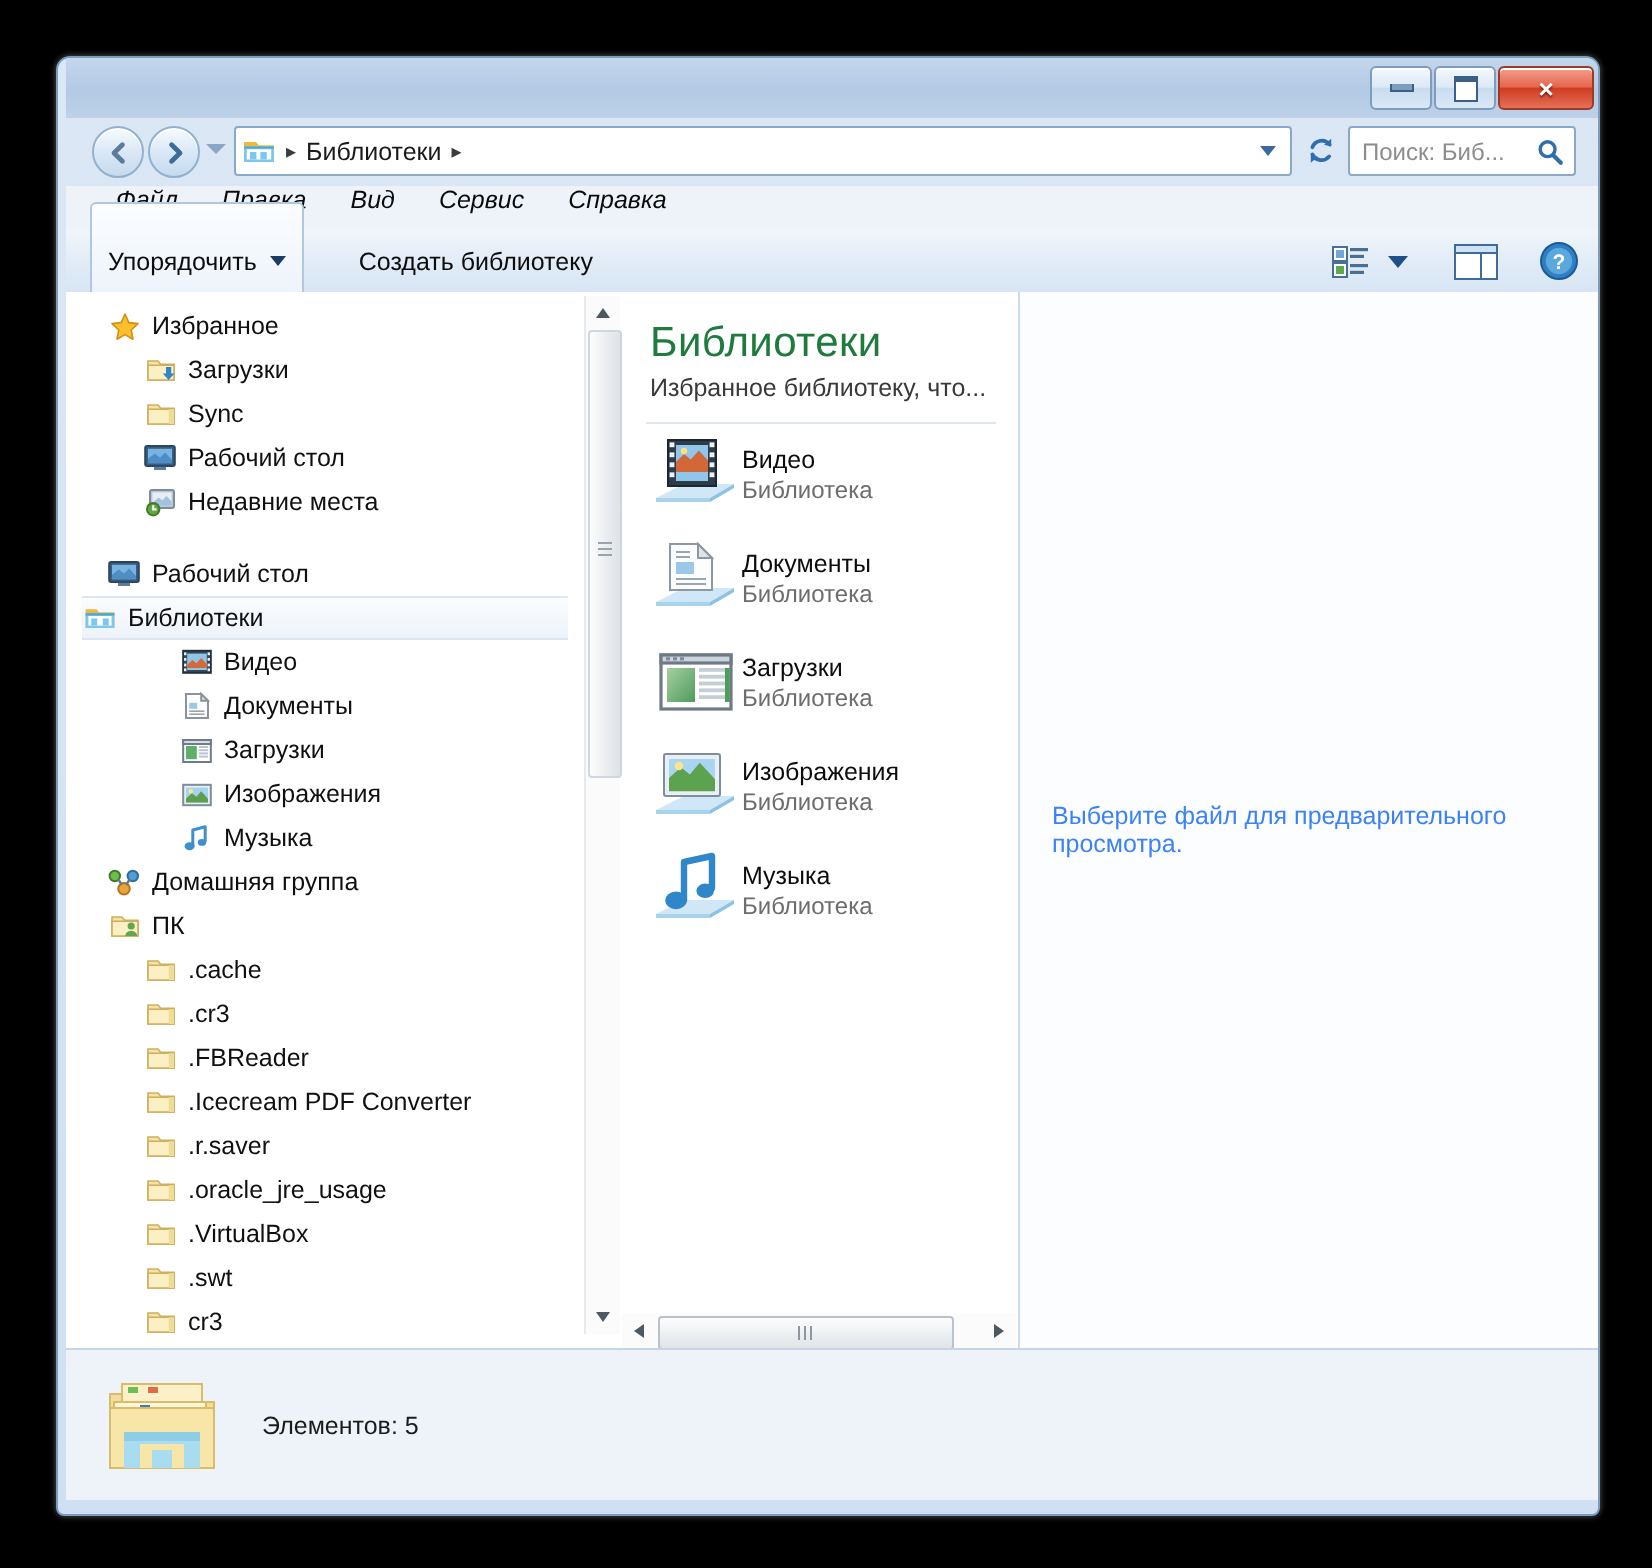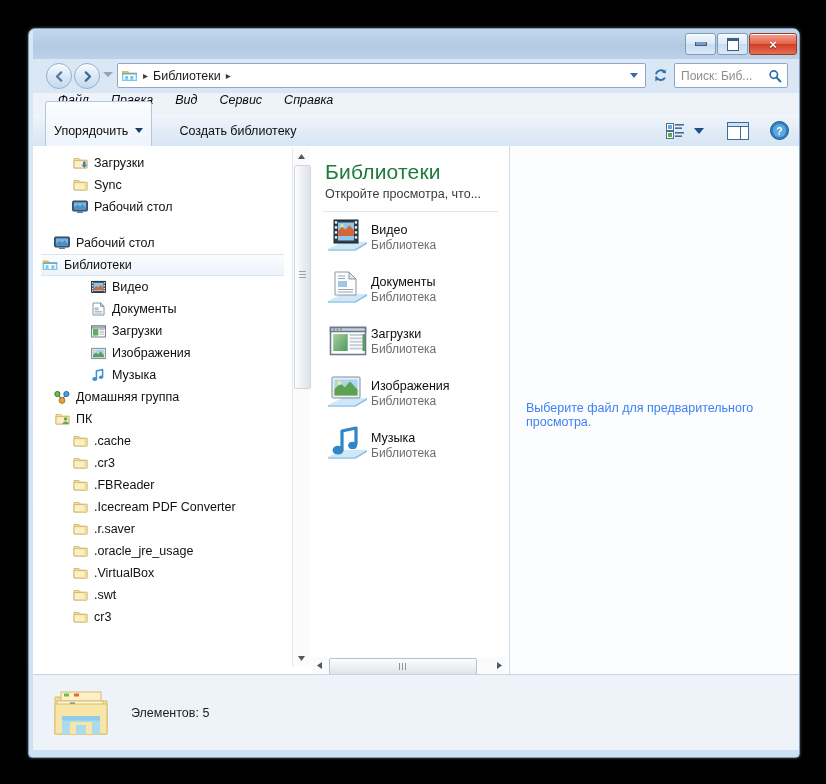--- a/index.html
+++ b/index.html
@@ -257,20 +257,28 @@
             <circle cx="9.5" cy="9.5" r="9" fill="#2f7fc4" stroke="#1c5b92"></circle>
             <circle cx="9.5" cy="9.5" r="6.6" fill="#5aa8dd"></circle>
             <text x="9.5" y="13.6" font-size="10.5" font-family="Liberation Sans, sans-serif" font-weight="bold" fill="#ffffff" text-anchor="middle">?</text>
           </svg>
         </div>
       </div>
 
       <div class="panes">
 
         <div class="tree" id="tree">
+            <div class="tree-row lvl0">
+              <span class="ic">
+                <svg width="15" height="15" viewBox="0 0 15 15">
+                  <path d="M7.5 1 L9.4 5.3 L14 5.8 L10.6 9 L11.5 13.6 L7.5 11.3 L3.5 13.6 L4.4 9 L1 5.8 L5.6 5.3 Z" fill="#fdbf2d" stroke="#d18f12" stroke-width=".8" stroke-linejoin="round"></path>
+                </svg>
+              </span>
+              <span>Избранное</span>
+            </div>
             <div class="tree-row lvl1">
               <span class="ic">
                 <svg width="15" height="14" viewBox="0 0 15 14">
                   <path d="M1 2.5 h5 l1.3 1.6 H14 V12 H1 Z" fill="#f6e3a3" stroke="#cfae5f" stroke-width=".8"></path>
                   <path d="M1 4.6 h13 V12 H1 Z" fill="#fbefc4" stroke="#cfae5f" stroke-width=".8"></path>
                   <path d="M10 5.5 h2.6 v3.2 h1.6 L11.3 12 L8.4 8.7 h1.6 Z" fill="#2f86c8"></path>
                 </svg>
               </span>
               <span>Загрузки</span>
             </div>
@@ -287,20 +295,32 @@
             <div class="tree-row lvl1">
               <span class="ic">
                 <svg width="16" height="14" viewBox="0 0 16 14">
                   <rect x="0.6" y="1" width="14.8" height="10" rx="1" fill="#3c5d7e" stroke="#2b4662"></rect>
                   <rect x="2" y="2.4" width="12" height="7.2" fill="#79b4e0"></rect>
                   <path d="M2 7.4 l3.4-2.6 l2.6 2 l2.6-2.6 L14 8 v1.6 H2 Z" fill="#4d8fc4"></path>
                   <rect x="5" y="11.4" width="6" height="1.6" fill="#5b7d9e"></rect>
                 </svg>
               </span>
               <span>Рабочий стол</span>
+            </div>
+            <div class="tree-row lvl1">
+              <span class="ic">
+                <svg width="16" height="14" viewBox="0 0 16 14">
+                  <rect x="3" y="1" width="12" height="9" rx="1" fill="#b9c7d4" stroke="#7d8d9c"></rect>
+                  <rect x="4.2" y="2.2" width="9.6" height="6.4" fill="#e9eef4"></rect>
+                  <path d="M5 6.8 l2.4-2 l1.8 1.4 l2-2.2 l2.6 2.8 v1.8 H5 Z" fill="#9fc3e0"></path>
+                  <circle cx="4.6" cy="10.6" r="3.1" fill="#63a53e" stroke="#3f7a28"></circle>
+                  <path d="M4.6 8.6 v2.1 h1.7" fill="none" stroke="#fff" stroke-width="1.1"></path>
+                </svg>
+              </span>
+              <span>Недавние места</span>
             </div>
             <div class="tree-row lvl0" style="height: 14px;"></div>
             <div class="tree-row lvl0">
               <span class="ic">
                 <svg width="16" height="14" viewBox="0 0 16 14">
                   <rect x="0.6" y="1" width="14.8" height="10" rx="1" fill="#3c5d7e" stroke="#2b4662"></rect>
                   <rect x="2" y="2.4" width="12" height="7.2" fill="#79b4e0"></rect>
                   <path d="M2 7.4 l3.4-2.6 l2.6 2 l2.6-2.6 L14 8 v1.6 H2 Z" fill="#4d8fc4"></path>
                   <rect x="5" y="11.4" width="6" height="1.6" fill="#5b7d9e"></rect>
                 </svg>
@@ -520,21 +540,21 @@
           </div>
           <div class="arrow" style="position:absolute;bottom:0;left:0">
             <svg width="9" height="7" viewBox="0 0 9 7">
                 <path d="M4.5 6 L1 1 L8 1 Z" fill="#4d5860"></path>
               </svg>
           </div>
         </div>
 
         <div class="listpane">
           <div class="lib-title">Библиотеки</div>
-          <div class="lib-sub">Откройте просмотра, что...</div>
+          <div class="lib-sub">Избранное библиотеку, что...</div>
           <div class="lib-rule"></div>
           <div id="libitems">
               <div class="libitem">
                 <div class="libicon">
                   <svg width="46" height="40" viewBox="0 0 46 40">
                     <path d="M3 31 L17 24 L42 24 L30 31 Z" fill="#cfe7f6"></path>
                     <path d="M3 31 L3 33 L30 33 L30 31 Z" fill="#a8d3ec"></path>
                     <path d="M30 33 L30 31 L42 24 L42 26 Z" fill="#8cc2e3"></path>
                     <rect x="9" y="2" width="24" height="23" fill="#2e3c49" stroke="#1b2630"></rect>
                     <rect x="13" y="4.5" width="16" height="18" fill="#8fc6e9"></rect>

